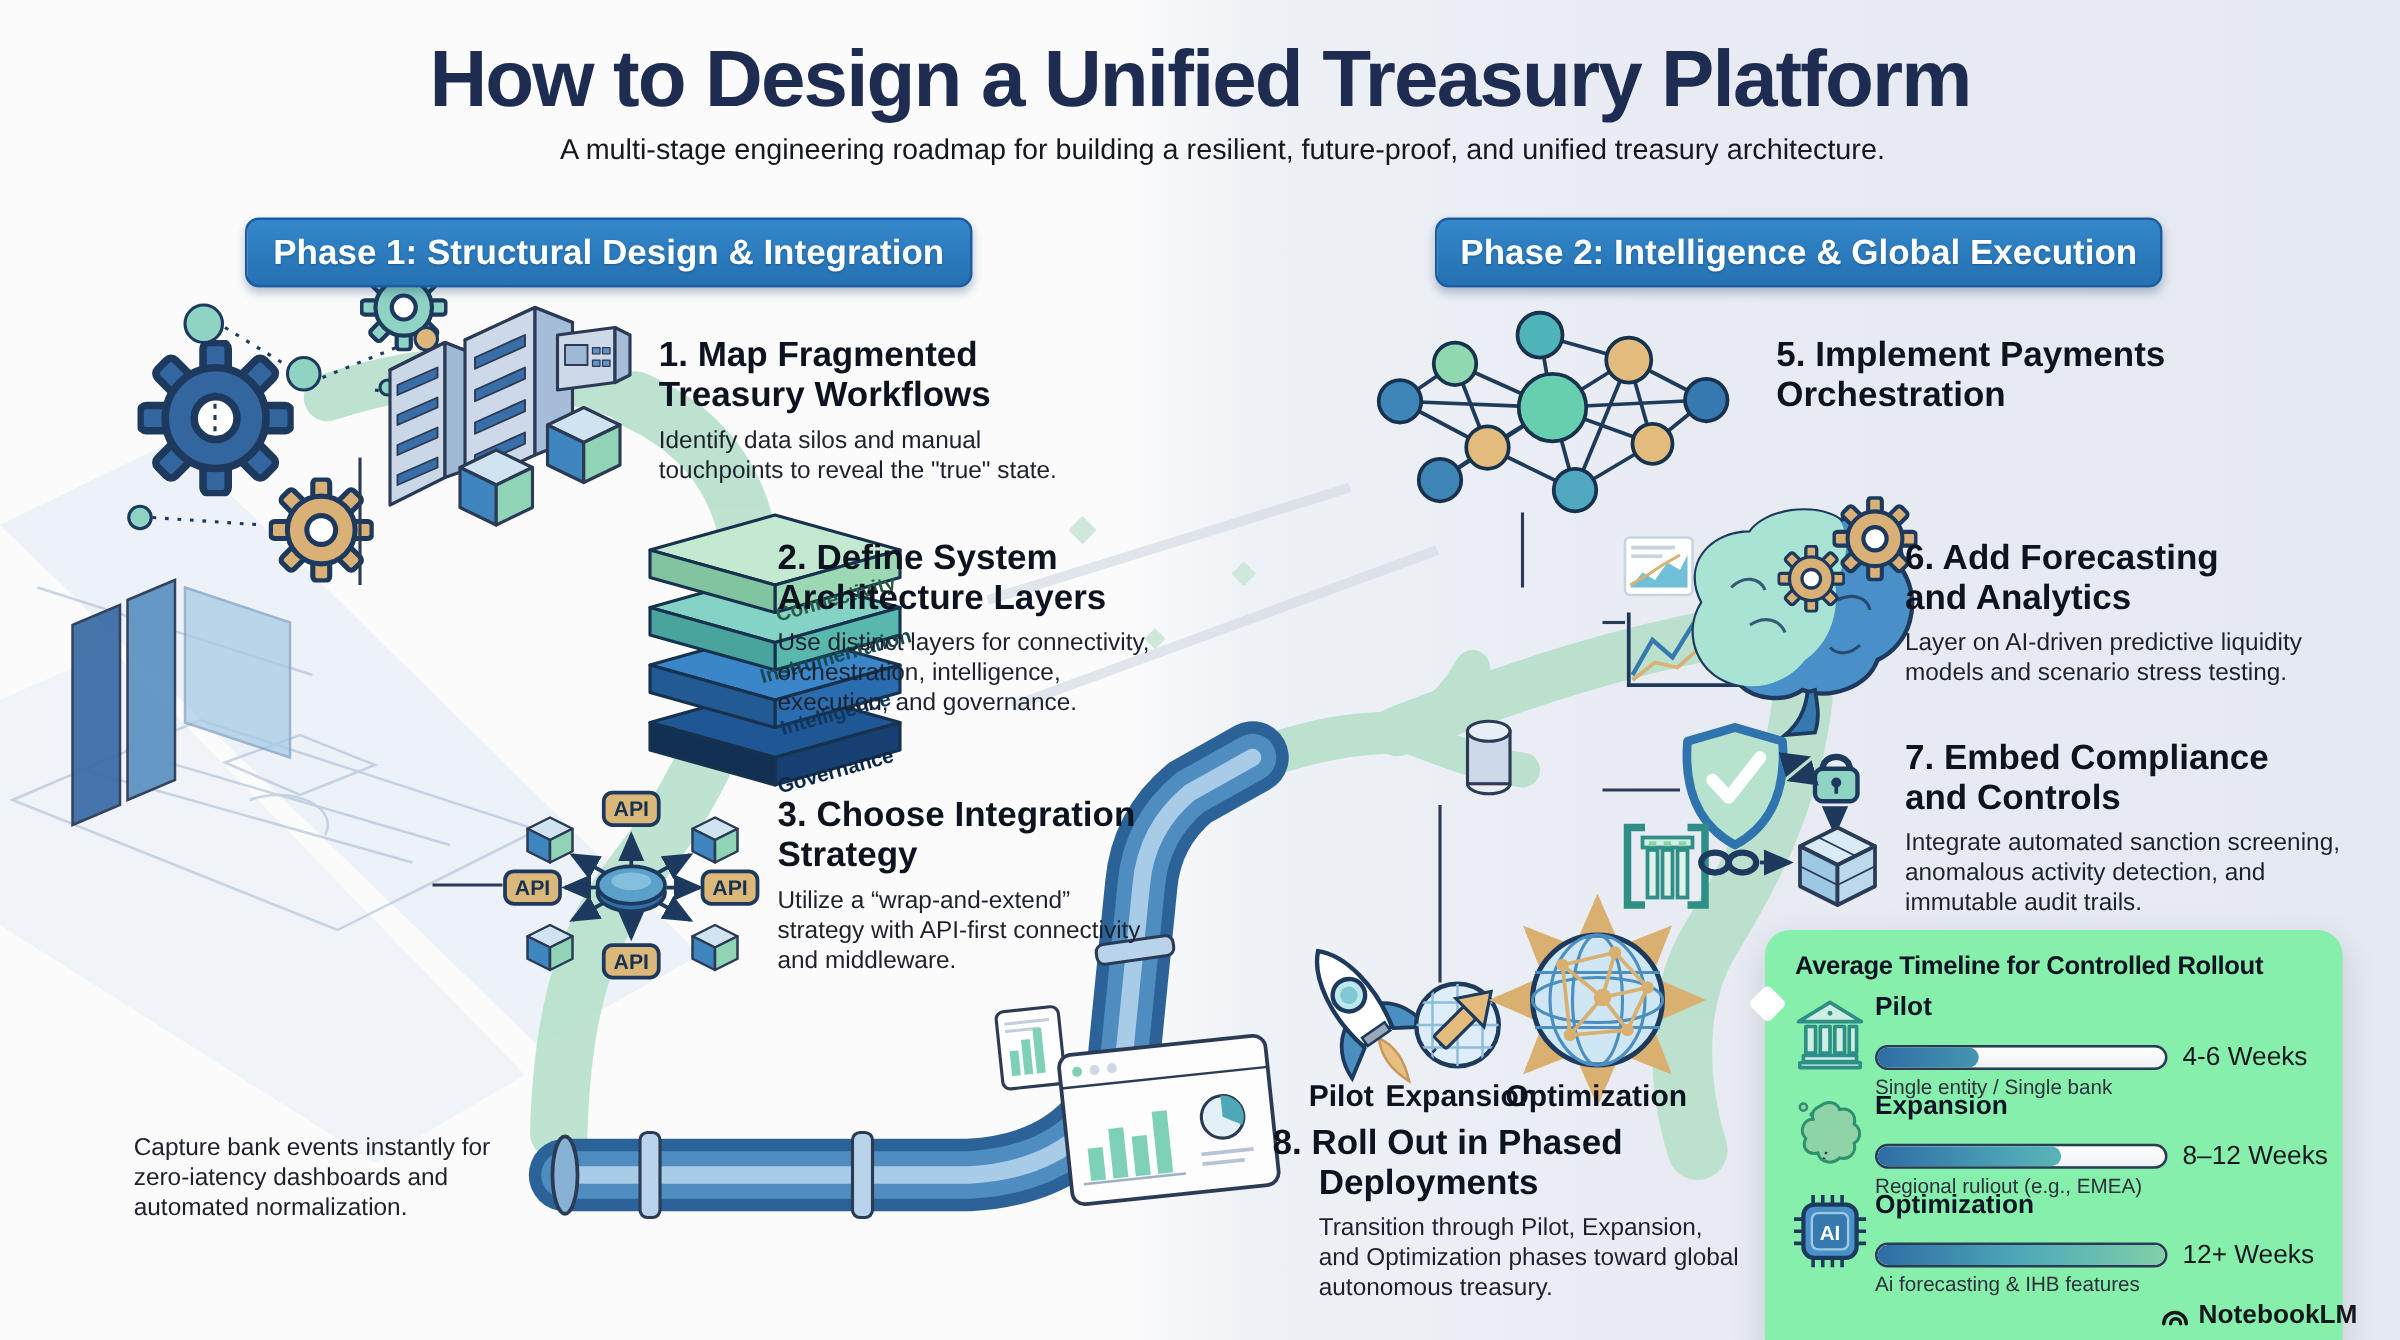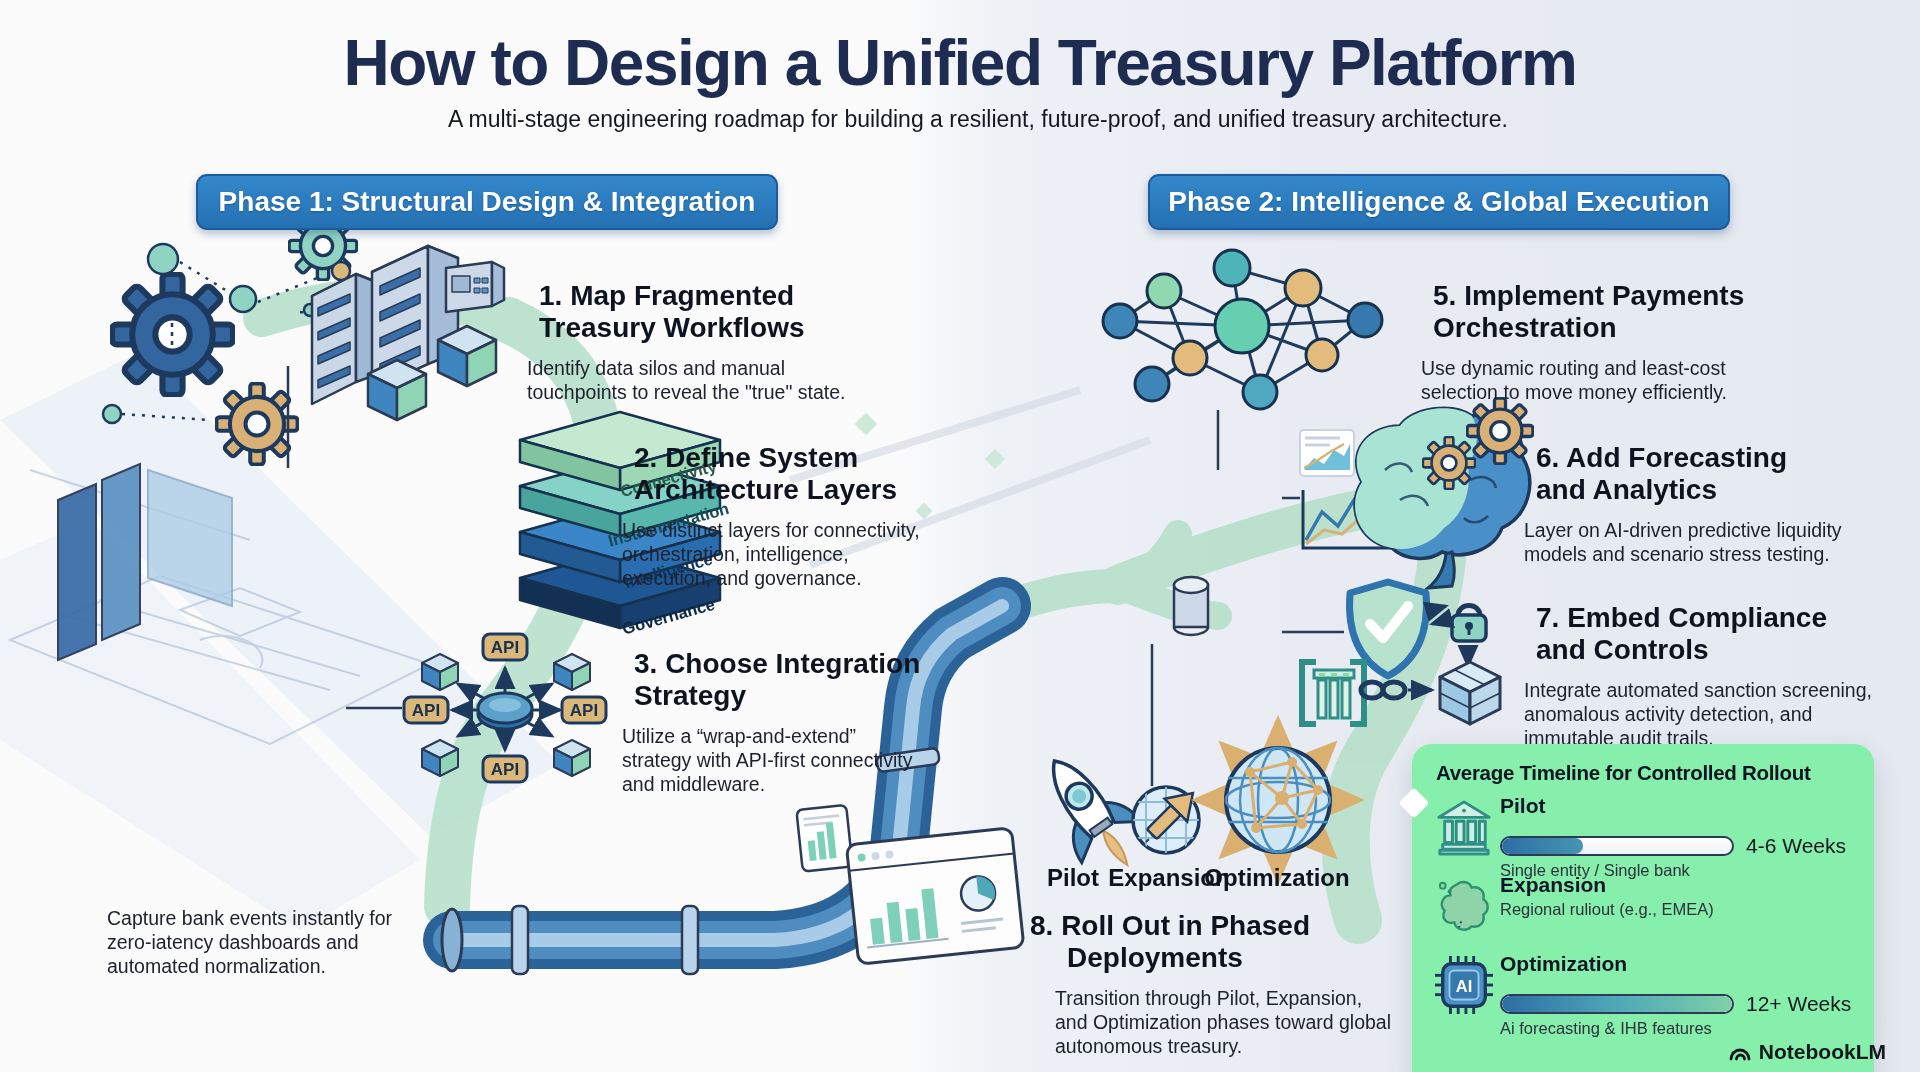--- a/index.html
+++ b/index.html
@@ -12,21 +12,21 @@
   .title{position:absolute;top:26px;left:0;width:100%;text-align:center;
     font-size:64px;font-weight:bold;color:#1d2c50;letter-spacing:-1.5px;}
   .subtitle{position:absolute;top:106px;left:18px;width:100%;text-align:center;
     font-size:23px;color:#15181f;}
   .phase-banner{position:absolute;top:174px;width:578px;height:52px;border-radius:11px;
     background:linear-gradient(180deg,#3488cb,#2470b2);border:2px solid #1c5c9e;
     box-shadow:0 4px 8px rgba(20,60,110,.3);color:#ffffff;font-size:28px;font-weight:bold;
     display:flex;align-items:center;justify-content:center;text-shadow:0 1px 2px rgba(0,40,80,.35);}
   #phase1{left:196px;} #phase2{left:1148px;}
   .step{position:absolute;}
-  .step h3{margin:12px;font-size:28px;font-weight:bold;color:#0e1320;line-height:1.14;white-space:pre-line;}
+  .step h3{margin:0;font-size:28px;font-weight:bold;color:#0e1320;line-height:1.14;white-space:pre-line;}
   .step p{margin:8px 0 0;font-size:19.5px;color:#1c212b;line-height:1.24;white-space:pre-line;}
   .hang h3{padding-left:37px;text-indent:-37px;}
   .hang p{margin-left:37px;}
   #s1{left:527px;top:268px;width:360px;}
   #s2{left:622px;top:430px;width:340px;}
   #s3{left:622px;top:636px;width:340px;}
   #s4{left:70px;top:898px;width:340px;}
   #s5{left:1421px;top:268px;width:380px;}
   #s6{left:1524px;top:430px;width:390px;}
   #s7{left:1524px;top:590px;width:390px;}
@@ -481,22 +481,20 @@
 and middleware.</p>
 </div>
 <div class="step hang" id="s4">
   <p>Capture bank events instantly for
 zero-iatency dashboards and
 automated normalization.</p>
 </div>
 <div class="step" id="s5">
   <h3>5. Implement Payments
 Orchestration</h3>
-  <p>Use dynamic routing and least-cost
-selection to move money efficiently.</p>
 </div>
 <div class="step" id="s6">
   <h3>6. Add Forecasting
 and Analytics</h3>
   <p>Layer on AI-driven predictive liquidity
 models and scenario stress testing.</p>
 </div>
 <div class="step" id="s7">
   <h3>7. Embed Compliance
 and Controls</h3>
@@ -551,20 +549,26 @@
     <div class="t-icon">
       <svg width="58" height="58" viewBox="0 0 60 60">
         <path d="M22,8 C28,3 36,5 38,11 C46,9 52,15 50,23 C56,27 56,35 50,39 C52,47 46,53 38,51 C32,57 22,55 20,47 C12,49 6,43 10,35 C4,29 8,19 16,19 C14,12 18,10 22,8 Z" fill="#8fd4a8" stroke="#2f8f6e" stroke-width="2.5"></path>
         <circle cx="8" cy="9" r="3" fill="#8fd4a8" stroke="#2f8f6e" stroke-width="2"></circle>
         <circle cx="15" cy="15" r="2" fill="#2f8f6e"></circle>
         <line x1="27" y1="46" x2="25" y2="52" stroke="#1d3a5e" stroke-width="2" stroke-dasharray="2 3"></line>
       </svg>
     </div>
     <div class="t-main">
       <div class="t-stage">Expansion</div>
+      <div class="t-bar-line">
+        <div class="t-track">
+          <div class="t-fill" style="width: 64%;"></div>
+        </div>
+        <div class="t-duration">8–12 Weeks</div>
+      </div>
       <div class="t-note">Regional ruliout (e.g., EMEA)</div>
     </div>
   </div>
 
   <div class="t-row">
     <div class="t-icon">
       <svg width="58" height="58" viewBox="0 0 60 60">
         <g stroke="#1d3a5e" stroke-width="3">
           <line x1="16" y1="0" x2="16" y2="8"></line>
             <line x1="24" y1="0" x2="24" y2="8"></line>

